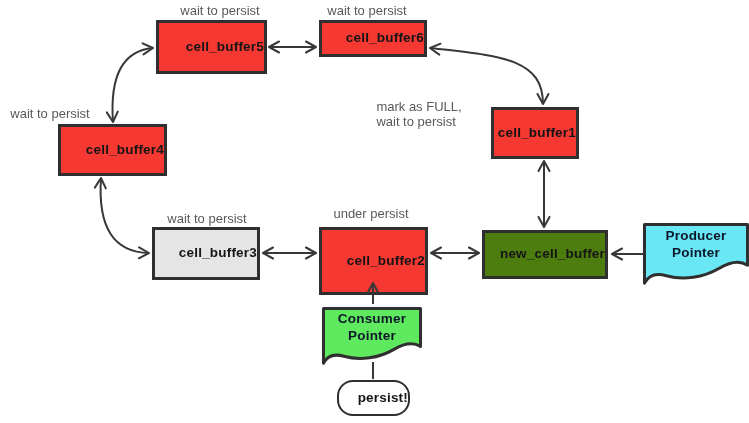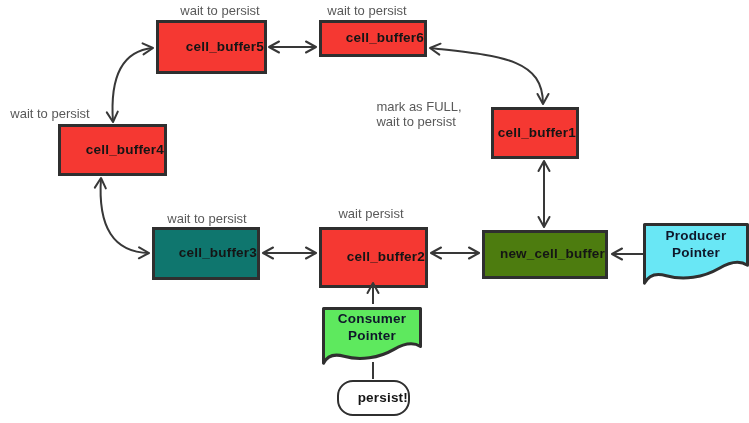--- a/index.html
+++ b/index.html
@@ -101,39 +101,39 @@
       <path class="connector" d="M 431,253 L 479,253" marker-start="url(#ah)" marker-end="url(#ah)"></path>
       <path class="connector" d="M 263,253 L 316,253" marker-start="url(#ah)" marker-end="url(#ah)"></path>
       <path class="connector" d="M 643,254 L 612,254" marker-end="url(#ah)"></path>
       <path class="connector" d="M 373,304 L 373,283" marker-end="url(#ah)"></path>
       <path class="connector" d="M 373,379 L 373,362"></path>
     </svg>
 <div class="float-label" style="left: 220px; top: 3px;">wait to persist</div>
     <div class="float-label" style="left: 367px; top: 3px;">wait to persist</div>
     <div class="float-label" style="left: 50px; top: 106px;">wait to persist</div>
     <div class="float-label" style="left: 207px; top: 211px;">wait to persist</div>
-    <div class="float-label" style="left: 371px; top: 206px;">wait persist</div>
+    <div class="float-label" style="left: 371px; top: 206px;">under persist</div>
     <div class="float-label" style="left: 419px; top: 99px;">mark as FULL,
 wait to persist</div>
     <div class="node rect" style="left: 156px; top: 20px; width: 111px; height: 54px; background: rgb(245, 56, 50);">
       <div class="node-label">cell_buffer5</div>
     </div>
     <div class="node rect" style="left: 319px; top: 20px; width: 108px; height: 37px; background: rgb(245, 56, 50);">
       <div class="node-label">cell_buffer6</div>
     </div>
     <div class="node rect" style="left: 491px; top: 107px; width: 88px; height: 52px; background: rgb(245, 56, 50);">
       <div class="node-label">cell_buffer1</div>
     </div>
     <div class="node rect" style="left: 58px; top: 124px; width: 109px; height: 52px; background: rgb(245, 56, 50);">
       <div class="node-label">cell_buffer4</div>
     </div>
-    <div class="node rect" style="left: 152px; top: 227px; width: 108px; height: 53px; background: #0f766e;">
+    <div class="node rect" style="left: 152px; top: 227px; width: 108px; height: 53px; background: #e5e5e5;">
       <div class="node-label">cell_buffer3</div>
     </div>
-    <div class="node rect" style="left: 319px; top: 227px; width: 109px; height: 61px; background: rgb(245, 56, 50);">
+    <div class="node rect" style="left: 319px; top: 227px; width: 109px; height: 68px; background: rgb(245, 56, 50);">
       <div class="node-label">cell_buffer2</div>
     </div>
     <div class="node rect" style="left: 482px; top: 230px; width: 126px; height: 49px; background: #4d7c0f;">
       <div class="node-label">new_cell_buffer</div>
     </div>
     <div class="node flag" style="left: 643px; top: 223px; width: 106px; height: 62px;">
       <svg width="106" height="62" viewBox="0 0 106 62">
         <path d="M1.5,1.5 H104.5 V42.160000000000004 C96.46000000000001,37.199999999999996 86.92,39.06 76.32,45.26 C60.419999999999995,54.56 40.28,57.660000000000004 23.32,52.699999999999996 C12.719999999999999,49.6 5.300000000000001,52.699999999999996 1.5,60.14 Z" fill="#69e7f5" stroke="#2f2f2f" stroke-width="3" stroke-linejoin="round"></path>
       </svg>
       <div class="node-label">Producer

